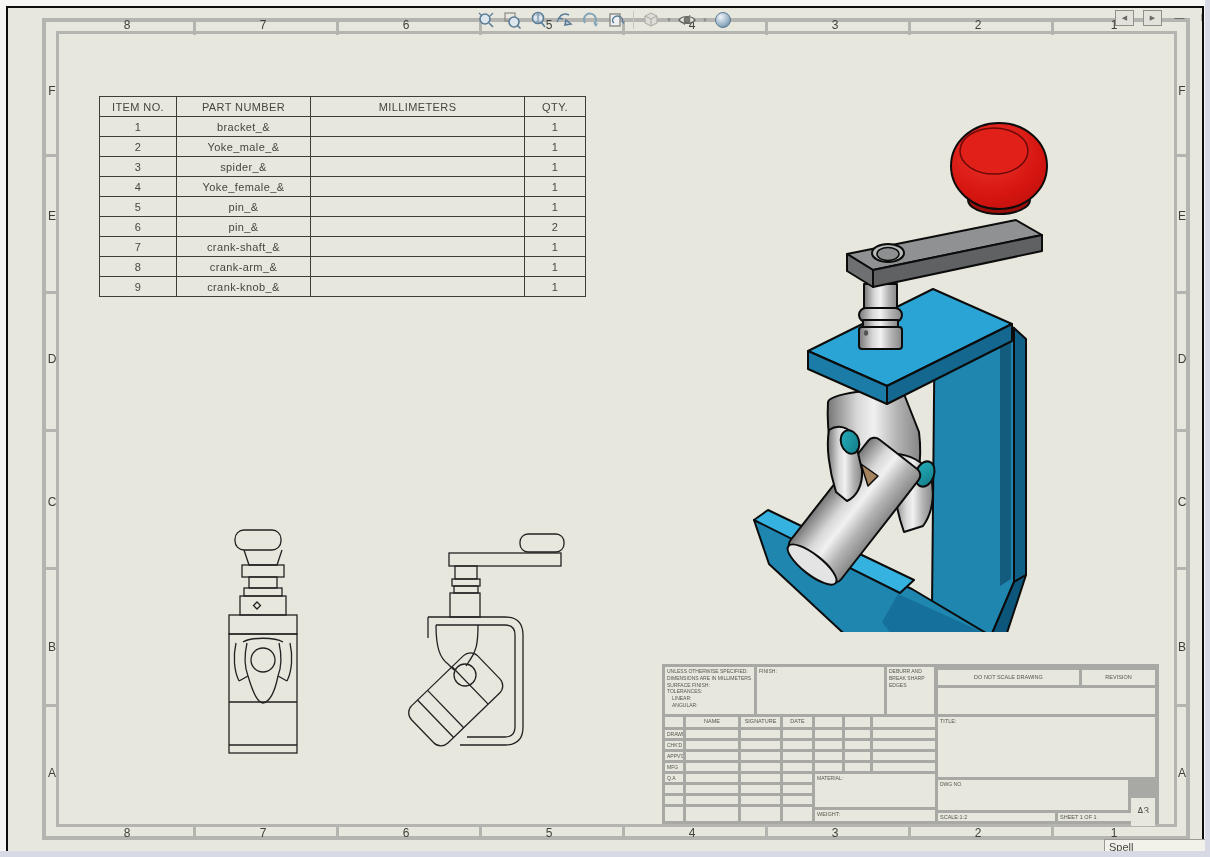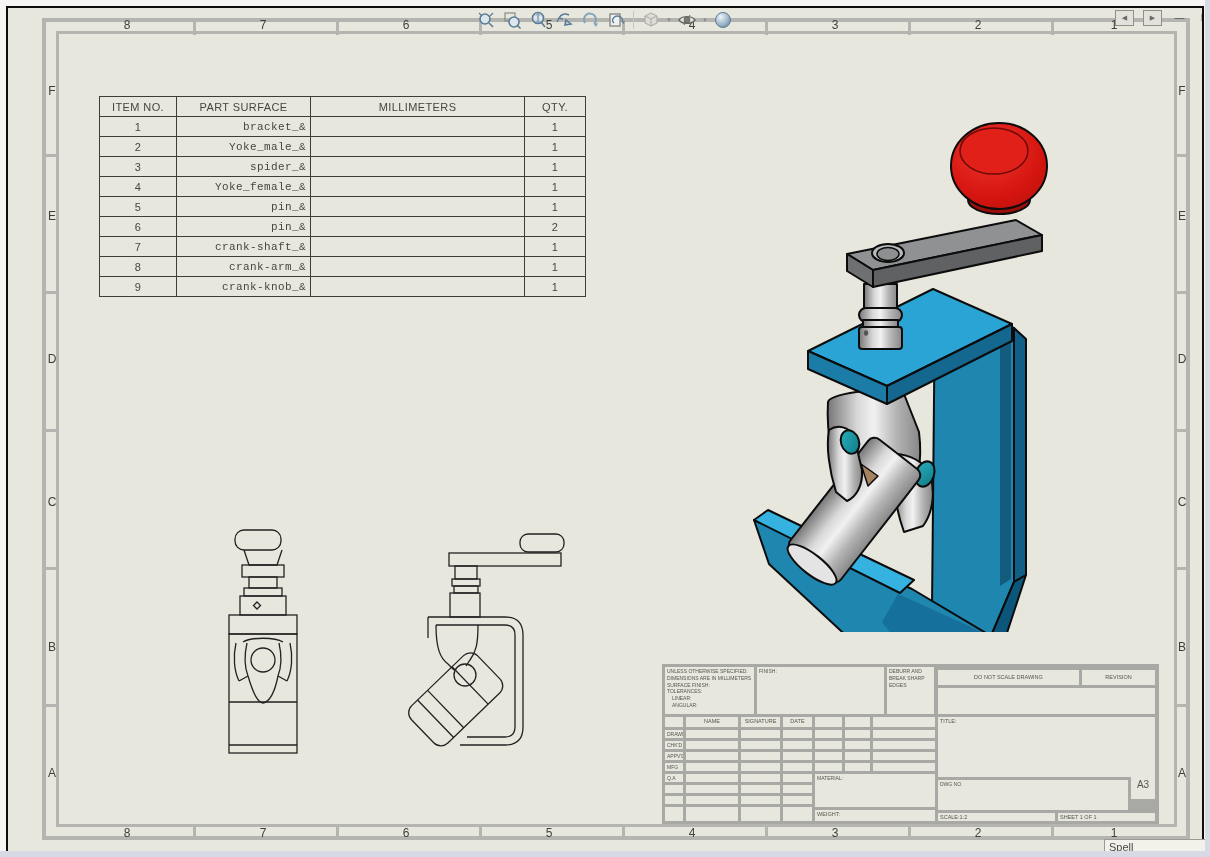--- a/index.html
+++ b/index.html
@@ -17,21 +17,21 @@
   .tick{position:absolute;background:#b4b4b1;}
   .zone{position:absolute;color:#3f403a;font-size:12px;width:26px;text-align:center;}
   .zone.v{width:12px;}
   
   table.bom{position:absolute;left:91px;top:68px;border-collapse:collapse;
             font-size:11px;color:#45463f;background:transparent;margin-top:20px;}
   table.bom th,table.bom td{border:1.4px solid #3d3e38;height:19px;padding:0 4px;
             font-weight:normal;letter-spacing:.4px;}
   table.bom th{text-align:center;}
   td.c{text-align:center;width:68px;}
-  td.l{text-align:right;width:125px;font-family:Liberation Mono, monospace;}
+  td.l{text-align:center;width:125px;}
   td.d{width:205px;}
   td.q{text-align:center;width:52px;}
   
   .tblock{position:absolute;left:654px;top:656px;width:497px;height:160px;background:#a8a8a4;}
   .tb{position:absolute;background:#e8e7de;box-sizing:border-box;color:#55564e;
       font-size:5px;line-height:1.35;padding:1px 2px;overflow:hidden;}
   .tb.mid{display:flex;align-items:center;justify-content:center;padding:0;}
   .tb .ind{padding-left:5px;}
   .dwgval{font-size:20px;color:#2a2a26;letter-spacing:.5px;margin-top:2px;white-space:nowrap;}
   
@@ -109,21 +109,21 @@
   <div class="zone v" style="left:1168px;top:201px">E</div>
   <div class="zone v" style="left:1168px;top:344px">D</div>
   <div class="zone v" style="left:1168px;top:487px">C</div>
   <div class="zone v" style="left:1168px;top:632px">B</div>
   <div class="zone v" style="left:1168px;top:758px">A</div>
 
   <table class="bom">
     <thead>
       <tr>
         <th>ITEM NO.</th>
-        <th>PART SURFACE</th>
+        <th>PART NUMBER</th>
         <th>MILLIMETERS</th>
         <th>QTY.</th>
       </tr>
     </thead>
     <tbody>
       <tr>
           <td class="c">1</td>
           <td class="l">bracket_&amp;</td>
           <td class="d"></td>
           <td class="q">1</td>
@@ -353,21 +353,21 @@
     <div class="tb" style="left:79px;top:143px;width:39px;height:14px"></div>
     <div class="tb" style="left:121px;top:143px;width:29px;height:14px"></div>
 
     <div class="tb" style="left:153px;top:110px;width:120px;height:33px">MATERIAL:</div>
     <div class="tb" style="left:153px;top:146px;width:120px;height:11px;font-size:5.5px">WEIGHT:</div>
 
     <div class="tb" style="left:276px;top:53px;width:217px;height:60px;font-size:5.5px">TITLE:</div>
     <div class="tb" style="left:276px;top:116px;width:190px;height:30px">
       <div>DWG NO.</div>
     </div>
-    <div class="tb mid" style="left:469px;top:107px;width:24px;height:28px;font-size:10px">A3</div>
+    <div class="tb mid" style="left:469px;top:134px;width:24px;height:28px;font-size:10px">A3</div>
     <div class="tb" style="left:276px;top:149px;width:117px;height:8px;font-size:5.5px">SCALE:1:2</div>
     <div class="tb" style="left:396px;top:149px;width:97px;height:8px;font-size:5.5px">SHEET 1 OF 1</div>
   </div>
 
   <div class="hud">
     <div class="hbtn">
       <svg width="20" height="20" viewBox="0 0 20 20" fill="none" stroke="#5b7c96" stroke-width="1.6">
         <circle cx="9" cy="9" r="5" fill="#dce6ec"></circle>
           <path d="M13,13 L17,17"></path>
         <path d="M3,3 L6,6 M17,3 L14,6" stroke-width="1.2"></path>

